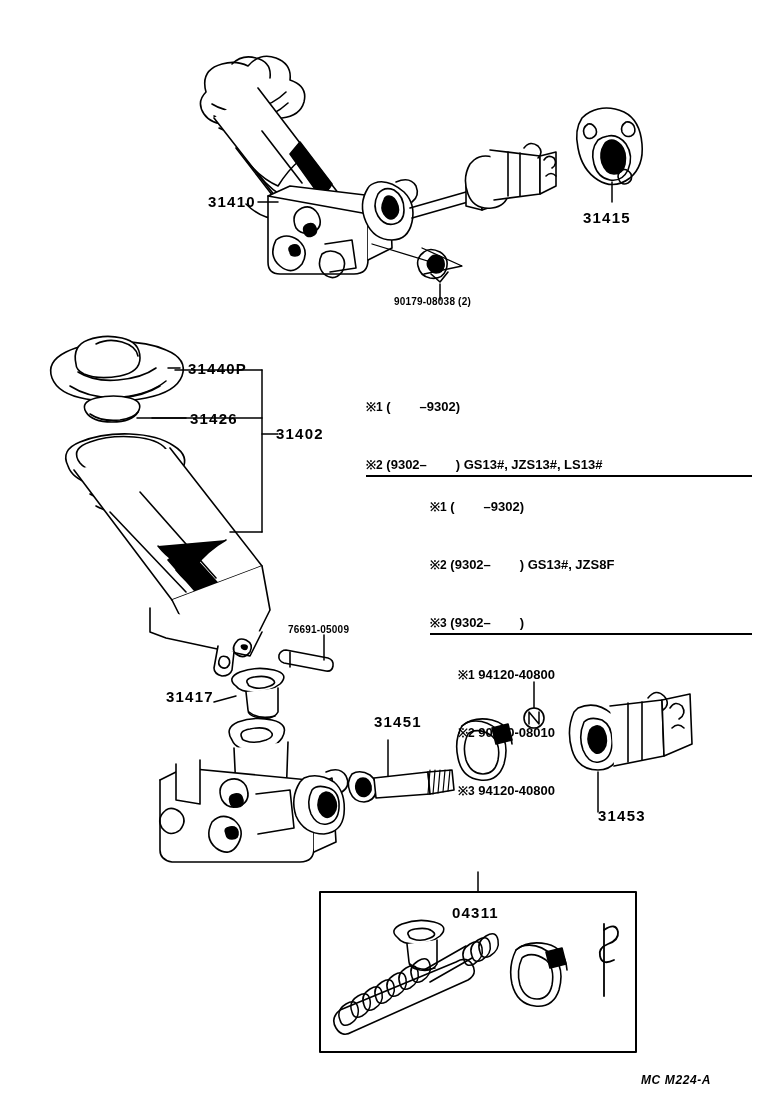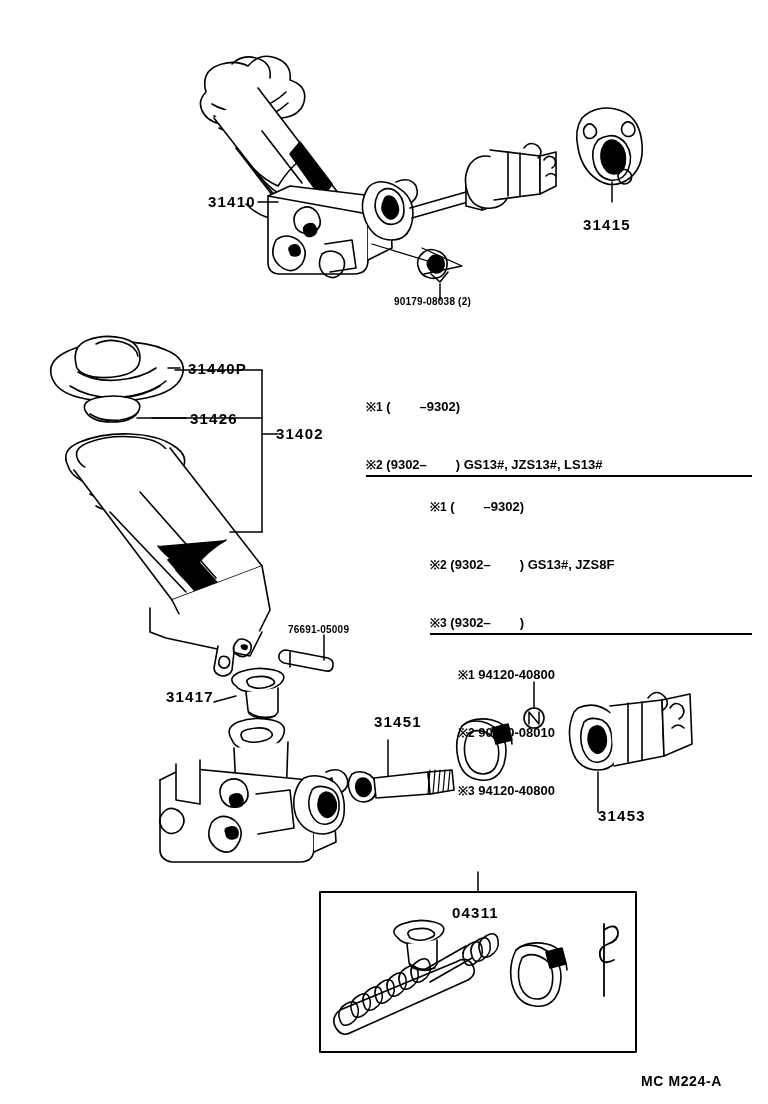--- a/index.html
+++ b/index.html
@@ -28,21 +28,21 @@
   .lbl {
     position: absolute;
     font-family: "Liberation Sans", sans-serif;
     font-weight: bold;
     color: #000;
     white-space: nowrap;
     letter-spacing: 0.3px;
   }
   .lbl-part { font-size: 15px; letter-spacing: 1.2px; }
   .lbl-small { font-size: 10px; letter-spacing: 0.2px; }
-  .lbl-footer { font-size: 14px; letter-spacing: 0.6px; }
+  .lbl-footer { font-size: 12px; letter-spacing: 0.6px; font-style: italic; }
   .star { font-size: 12px; }
   .legend-box {
     position: absolute;
     font-family: "Liberation Sans", sans-serif;
     font-weight: bold;
   }
   .legend-row { display: block; line-height: 17px; font-size: 13px; white-space: pre; margin-top: 40px; }
   .legend-rule { border-bottom: 2.5px solid #000; margin-top: 1px; }
 </style>
 </head>
@@ -272,21 +272,21 @@
         <path d="M440 284 L440 300"></path>
         <path d="M168 368 L180 368"></path>
         <path d="M137 418 L186 418"></path>
         <path d="M214 702 L236 696"></path>
       </g>
     </g>
   </svg>
 
   <div class="lbl lbl-part" style="left:208px; top:193px;">31410</div>
 
-  <div class="lbl lbl-part" style="left:583px; top:216px;">31415</div>
+  <div class="lbl lbl-part" style="left:583px; top:209px;">31415</div>
 
   <div class="lbl lbl-small" style="left:394px; top:296px;">90179-08038 (2)</div>
 
   <div class="lbl lbl-part" style="left:188px; top:360px;">31440P</div>
 
   <div class="lbl lbl-part" style="left:190px; top:410px;">31426</div>
 
   <div class="lbl lbl-part" style="left:276px; top:425px;">31402</div>
 
   <div class="lbl lbl-small" style="left:288px; top:624px;">76691-05009</div>

